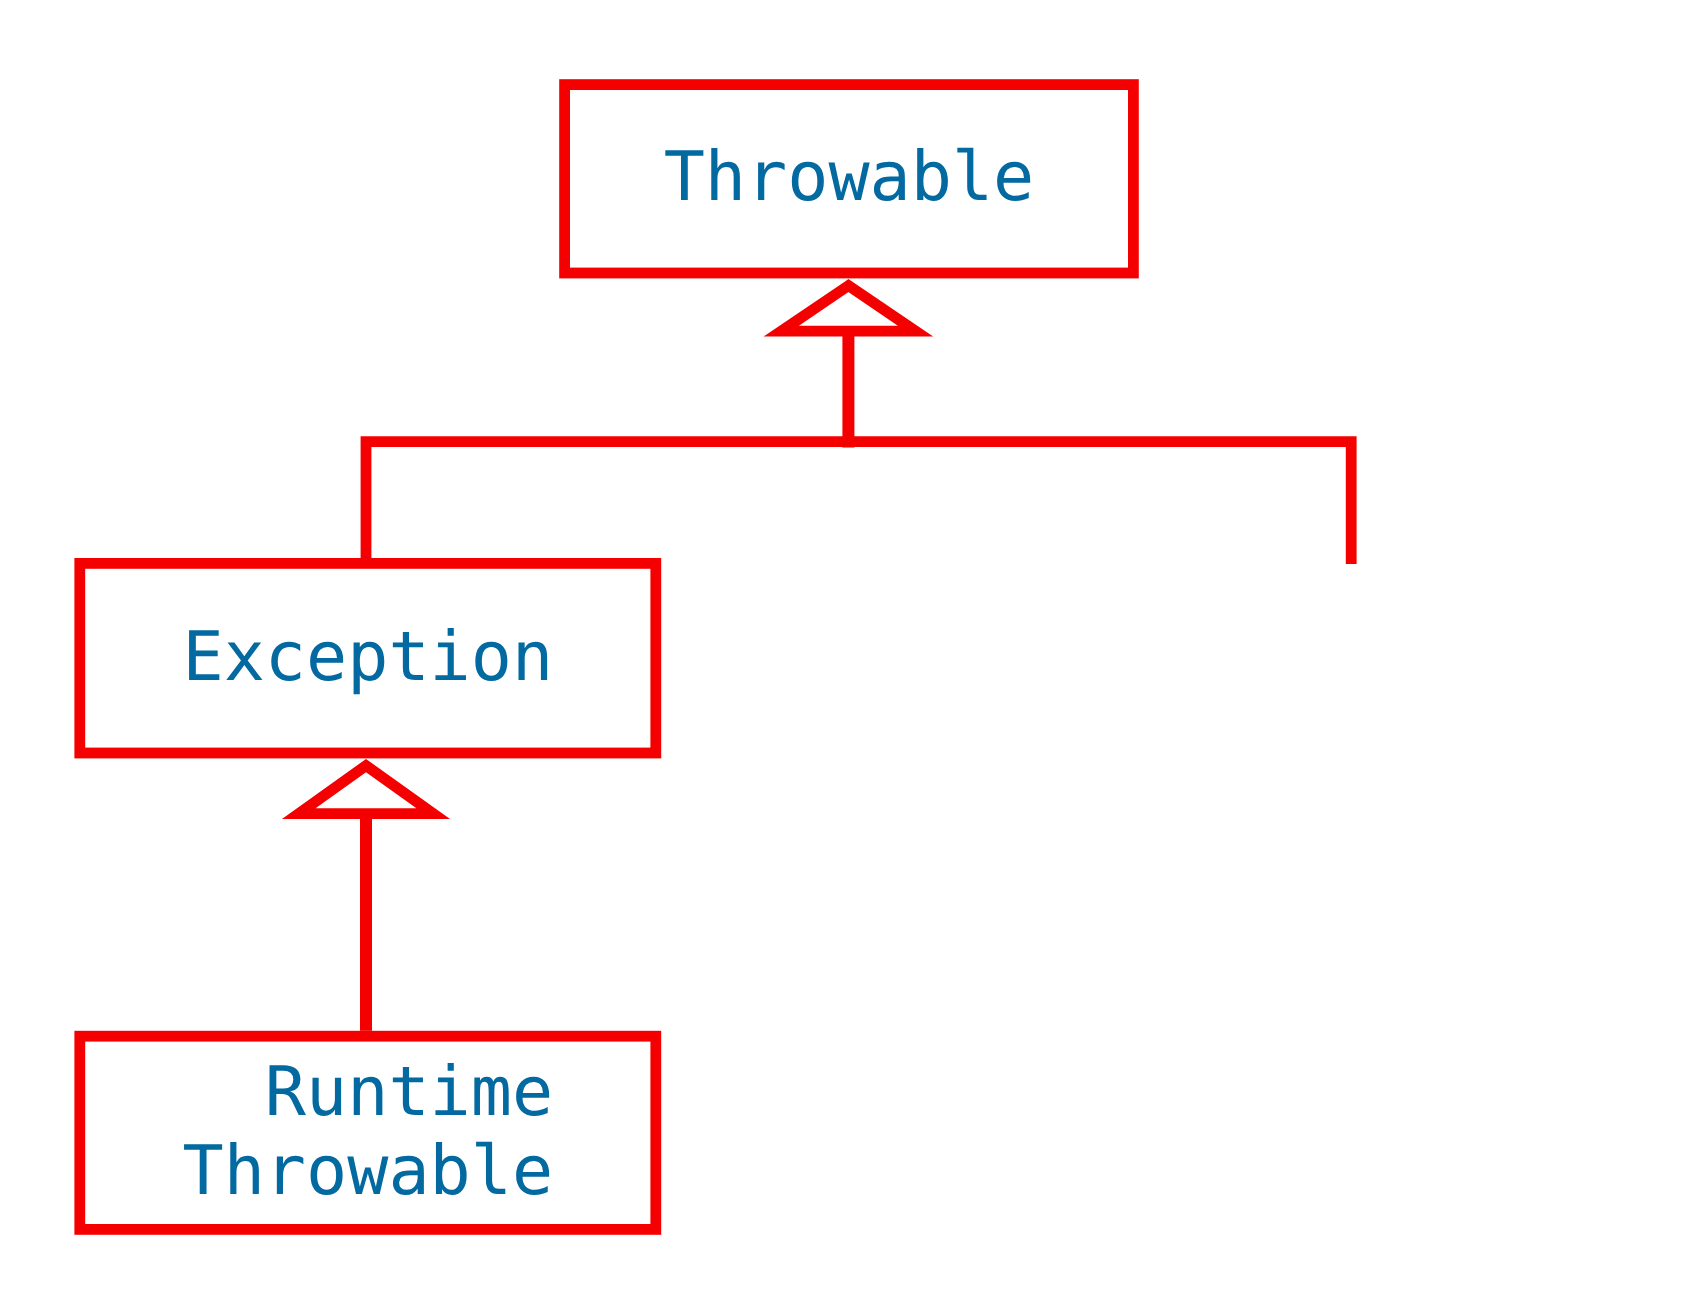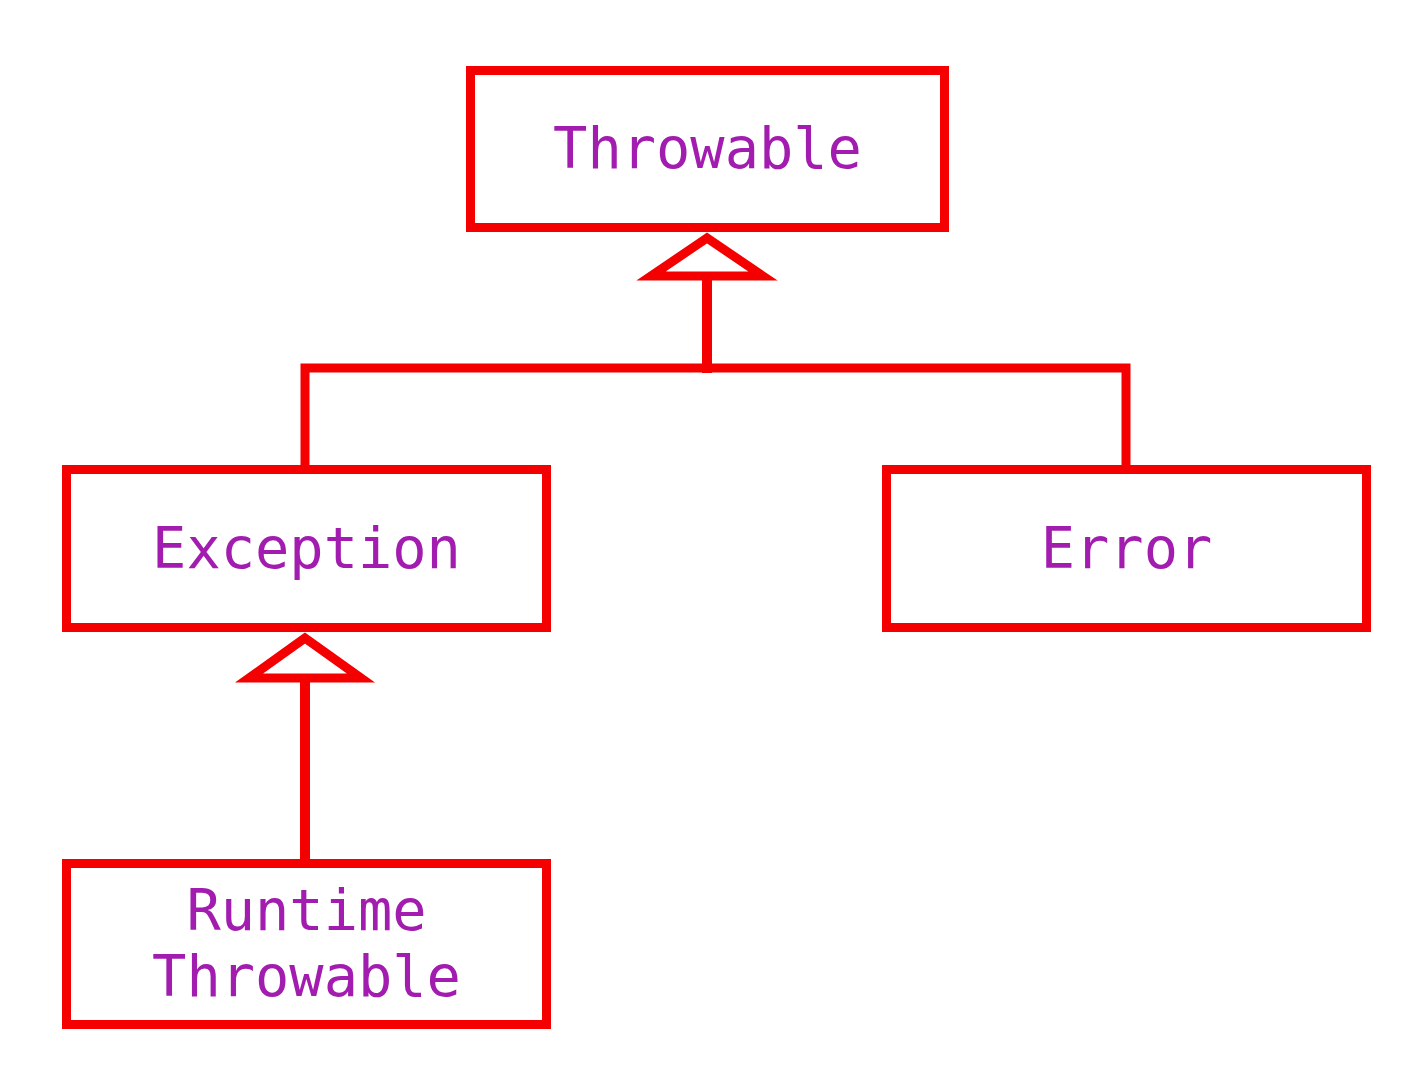--- a/index.html
+++ b/index.html
@@ -41,24 +41,24 @@
   .node {
     position: absolute;
     box-sizing: border-box;
     border: 9px solid #f50000;
     background: #ffffff;
     display: flex;
     align-items: center;
     justify-content: center;
   }
   .node .label {
-    color: #a21caf;
+    color: #0369a1;
     font-size: 57px;
     line-height: 1.15;
-    text-align: center;
+    text-align: right;
     white-space: pre-line;
   }
   .n-throwable { left: 466px; top: 66px;  width: 483px; height: 166px; }
   .n-exception { left: 62px;  top: 465px; width: 489px; height: 167px; }
   .n-error     { left: 882px; top: 465px; width: 489px; height: 167px; }
   .n-runtime   { left: 62px;  top: 859px; width: 489px; height: 170px; }
 </style>
 </head>
 <body>
 
@@ -75,22 +75,19 @@
   </svg>
 
   <div class="node n-throwable">
     <span class="label">Throwable</span>
   </div>
 
   <div class="node n-exception">
     <span class="label">Exception</span>
   </div>
 
-  <div class="node n-error">
-    <span class="label">Error</span>
-  </div>
 
   <div class="node n-runtime">
     <span class="label">Runtime
 Throwable</span>
   </div>
 
 </div>
 
 </body></html>

